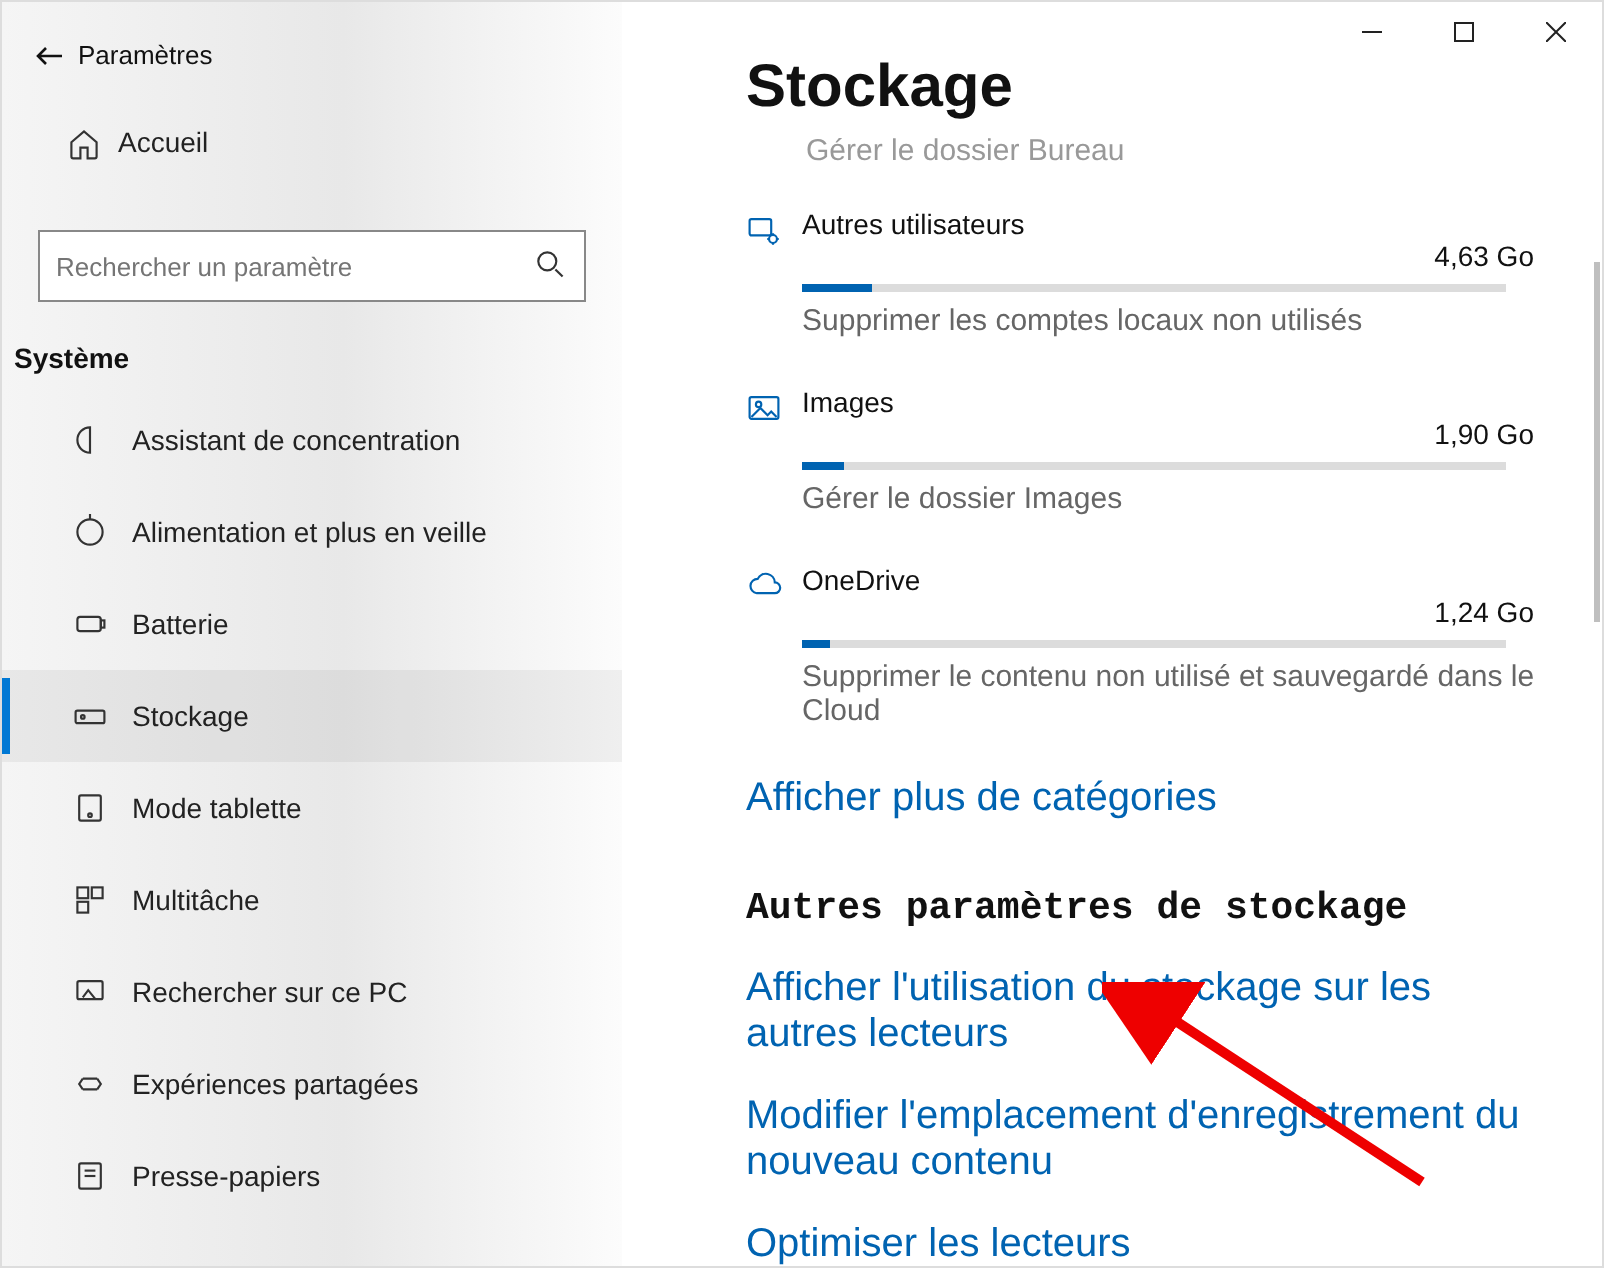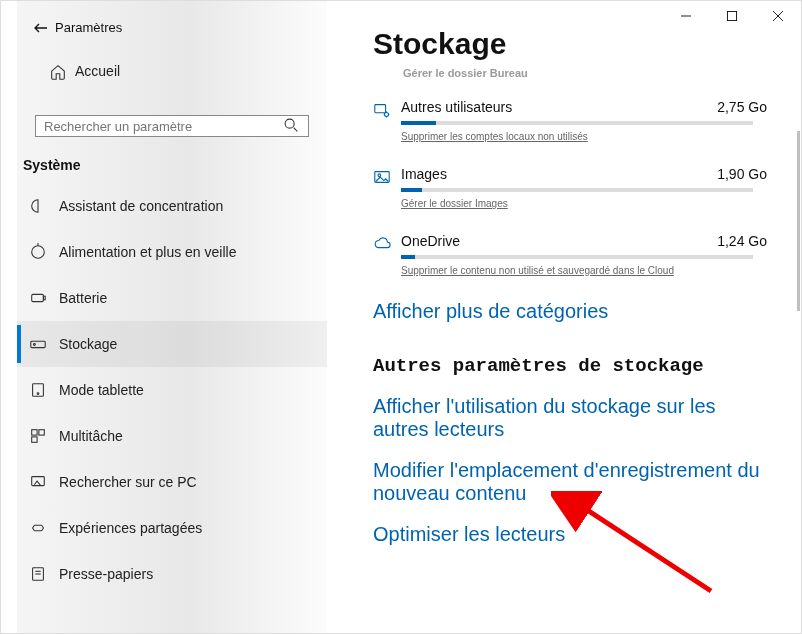--- a/index.html
+++ b/index.html
@@ -1,44 +1,44 @@
 <!DOCTYPE html>
 <html><head>
 <meta charset="utf-8">
 <style>
   * { box-sizing: border-box; margin: 0; padding: 0; font-family: "Segoe UI", Arial, sans-serif; }
   body { width: 802px; height: 634px; background: #fff; overflow: hidden; position: relative; border: 1px solid #ddd;}
   .topbar { position: absolute; top: 0; right: 0; height: 30px; display:flex; align-items:center; z-index:5;}
   .topbar .btn { width: 46px; height:30px; display:flex; align-items:center; justify-content:center; font-size:12px; color:#222; cursor:default;}
-  .sidebar { position:absolute; top:0; left:16px; width:310px; height:100%; background:linear-gradient(to right, #f5f5f5 0%, #e8e8e8 55%, #fcfcfc 100%); padding-top:8px; overflow:hidden;}
+  .sidebar { position:absolute; top:0; left:0; width:310px; height:100%; background:linear-gradient(to right, #f5f5f5 0%, #e8e8e8 55%, #fcfcfc 100%); padding-top:8px; overflow:hidden;}
   .backrow { display:flex; align-items:center; height:36px; padding-left:16px; font-size:13px; color:#111;}
   .backrow .arrow { width:22px; display:inline-flex; align-items:center; justify-content:flex-start; font-size:16px; padding-top:1px;}
   .accueil { display:flex; align-items:flex-start; height:40px; padding-left:32px; margin-top:18px; font-size:14px; color:#222;}
   .accueil .icon { width:26px; display:inline-flex; }
-  .search { margin:12px 18px 12px 18px; border:1px solid #888; background:#fff; height:22px; display:flex; align-items:center; padding:0 8px;}
+  .search { margin:12px 18px 12px 18px; border:1px solid #888; background:#fff; height:36px; display:flex; align-items:center; padding:0 8px;}
   .search input { flex:1; border:none; outline:none; font-size:13px; background:transparent;}
   .search .mag { font-size:14px; color:#333; }
   .section-title { font-weight:600; font-size:14px; padding:8px 6px 10px; color:#111;}
   .navlist { max-height: 428px; overflow:hidden; }
-  .navitem { display:flex; align-items:center; height:46px; padding-left:12px; font-size:14px; color:#222; width:100%; position:relative;}
+  .navitem { display:flex; align-items:center; height:46px; padding-left:35px; font-size:14px; color:#222; width:100%; position:relative;}
   .navitem .icon { width:30px; display:inline-flex; align-items:center; justify-content:flex-start; }
   .navitem.selected { background:rgba(0,0,0,0.05);}
   .navitem.selected::before { content:""; position:absolute; left:0; top:4px; bottom:4px; width:4px; background:#0078d4;}
   .main { position:absolute; left:310px; top:0; right:0; bottom:0; padding:26px 30px 20px 62px; overflow:hidden;}
   .main h1 { font-size:30px; font-weight:600; margin-bottom:6px; color:#111;}
   .crumb-sub { font-size:11px; color:#666;}
   .storage-item { display:flex; margin-bottom:24px; }
   .storage-item .sicon { width:28px; padding-top:2px; color:#0063b1;}
   .storage-item .body { flex:1; }
-  .row1 { display:flex; align-items:baseline; }
+  .row1 { display:flex; align-items:baseline;flex-direction:column; }
   .row1 .label { font-size:14px; color:#111;}
   .row1 .size { margin-left:auto; font-size:14px; color:#111; padding-right:4px;}
   .bar { height:4px; background:#dcdcdc; margin-top:6px; margin-bottom:6px; position:relative; width:352px;}
   .bar .fill { position:absolute; left:0; top:0; bottom:0; background:#0063b1;}
-  .hint { font-size:10px; color:#666;text-decoration:underline;}
+  .hint { font-size:15px; color:#666;}
   .link { color:#0063b1; font-size:20px; display:block; margin-bottom:18px; cursor:default;}
   h2.subhead { font-size:19px; font-weight:600; margin:32px 0 18px; color:#111;font-family:Liberation Mono, monospace;}
   .scroll-thumb { position:absolute; right:1px; top:130px; width:3px; height:180px; background:#bfbfbf; }
   .arrow-svg { position:absolute; left:550px; top:490px; pointer-events:none; z-index:9;}
   svg.ic { width:18px; height:18px; stroke:#333; fill:none; stroke-width:1.2;}
   svg.ic-blue { stroke:#0063b1;}
 </style>
 </head>
 <body>
 
@@ -172,33 +172,33 @@
             <line x1="7" y1="10" x2="13" y2="10"></line>
           </svg>
         </span>
         <span>Presse-papiers</span>
       </div>
     </div>
 </div>
 
 <div class="main">
   <h1>Stockage</h1>
-  <div class="crumb-sub" style="margin-bottom:20px; margin-left:30px; color:#999; font-size:11px;font-weight:bold;">Gérer le dossier Bureau</div>
+  <div class="crumb-sub" style="margin-bottom:20px; margin-left:30px; color:#999; font-size:15px;">Gérer le dossier Bureau</div>
 
   <div id="storage-list">
       <div class="storage-item">
         <div class="sicon"><svg class="ic ic-blue" viewBox="0 0 20 20">
             <rect x="2" y="4" width="12" height="9" rx="1"></rect>
             <circle cx="15" cy="15" r="2.2"></circle>
             <path d="M15 12.8v-1M15 17.2v1M12.8 15h-1M17.2 15h1"></path>
           </svg></div>
         <div class="body">
           <div class="row1">
             <span class="label">Autres utilisateurs</span>
-            <span class="size">2,75 Go</span>
+            <span class="size">4,63 Go</span>
           </div>
           <div class="bar">
             <div class="fill" style="width:10%"></div>
           </div>
           <div class="hint">Supprimer les comptes locaux non utilisés</div>
         </div>
       </div>
       <div class="storage-item">
         <div class="sicon"><svg class="ic ic-blue" viewBox="0 0 20 20">
             <rect x="2" y="4" width="16" height="12" rx="1"></rect>

